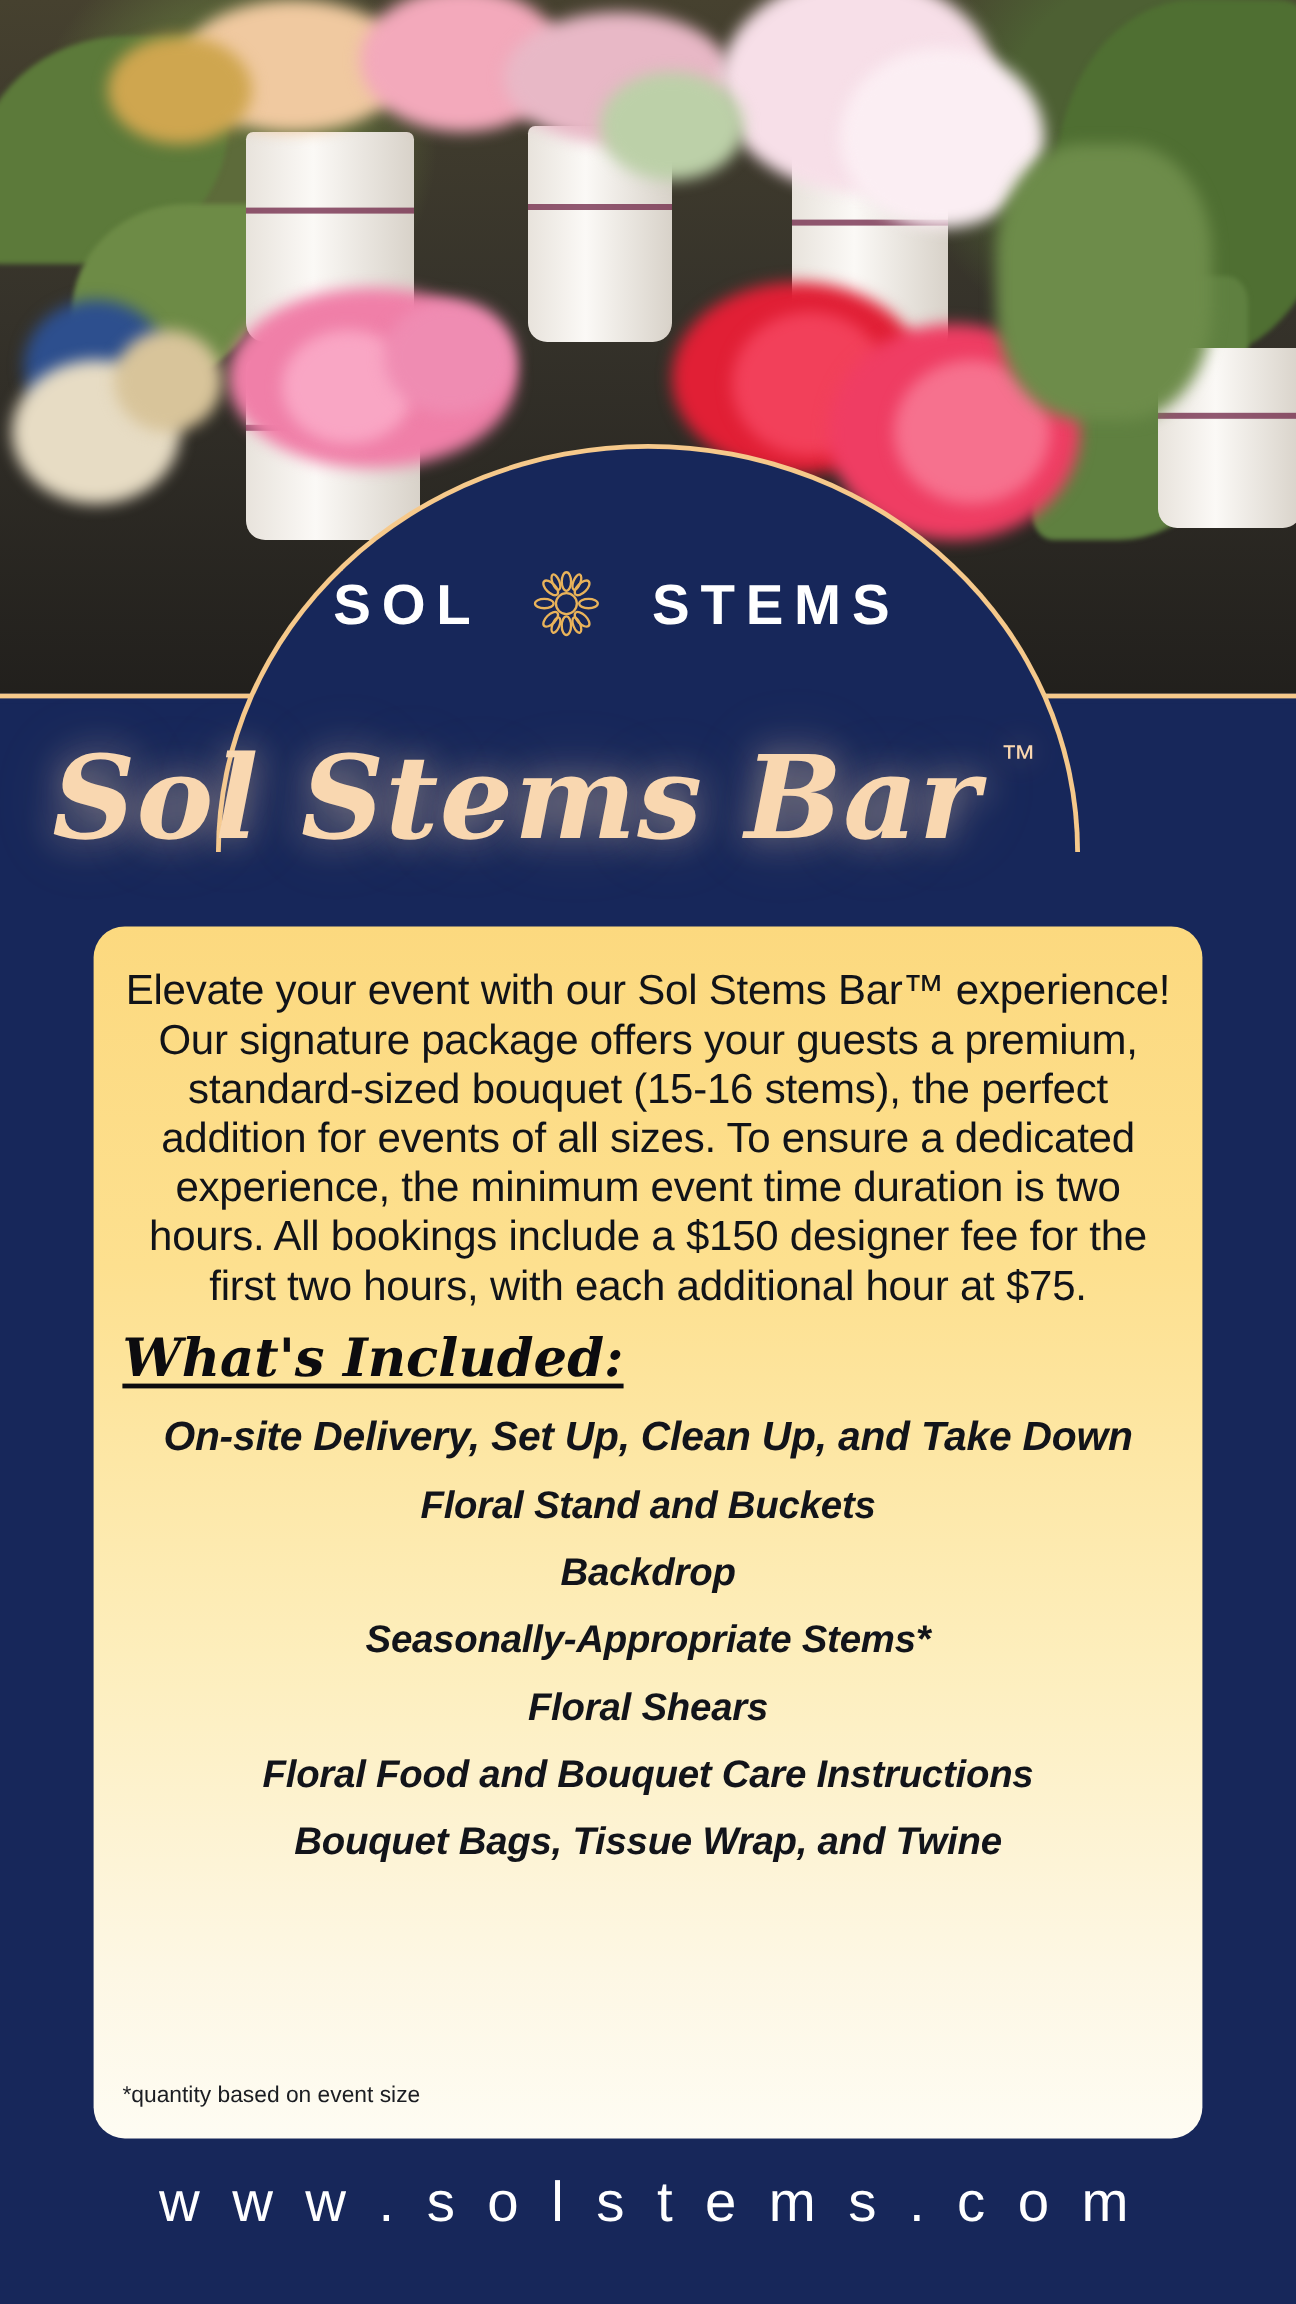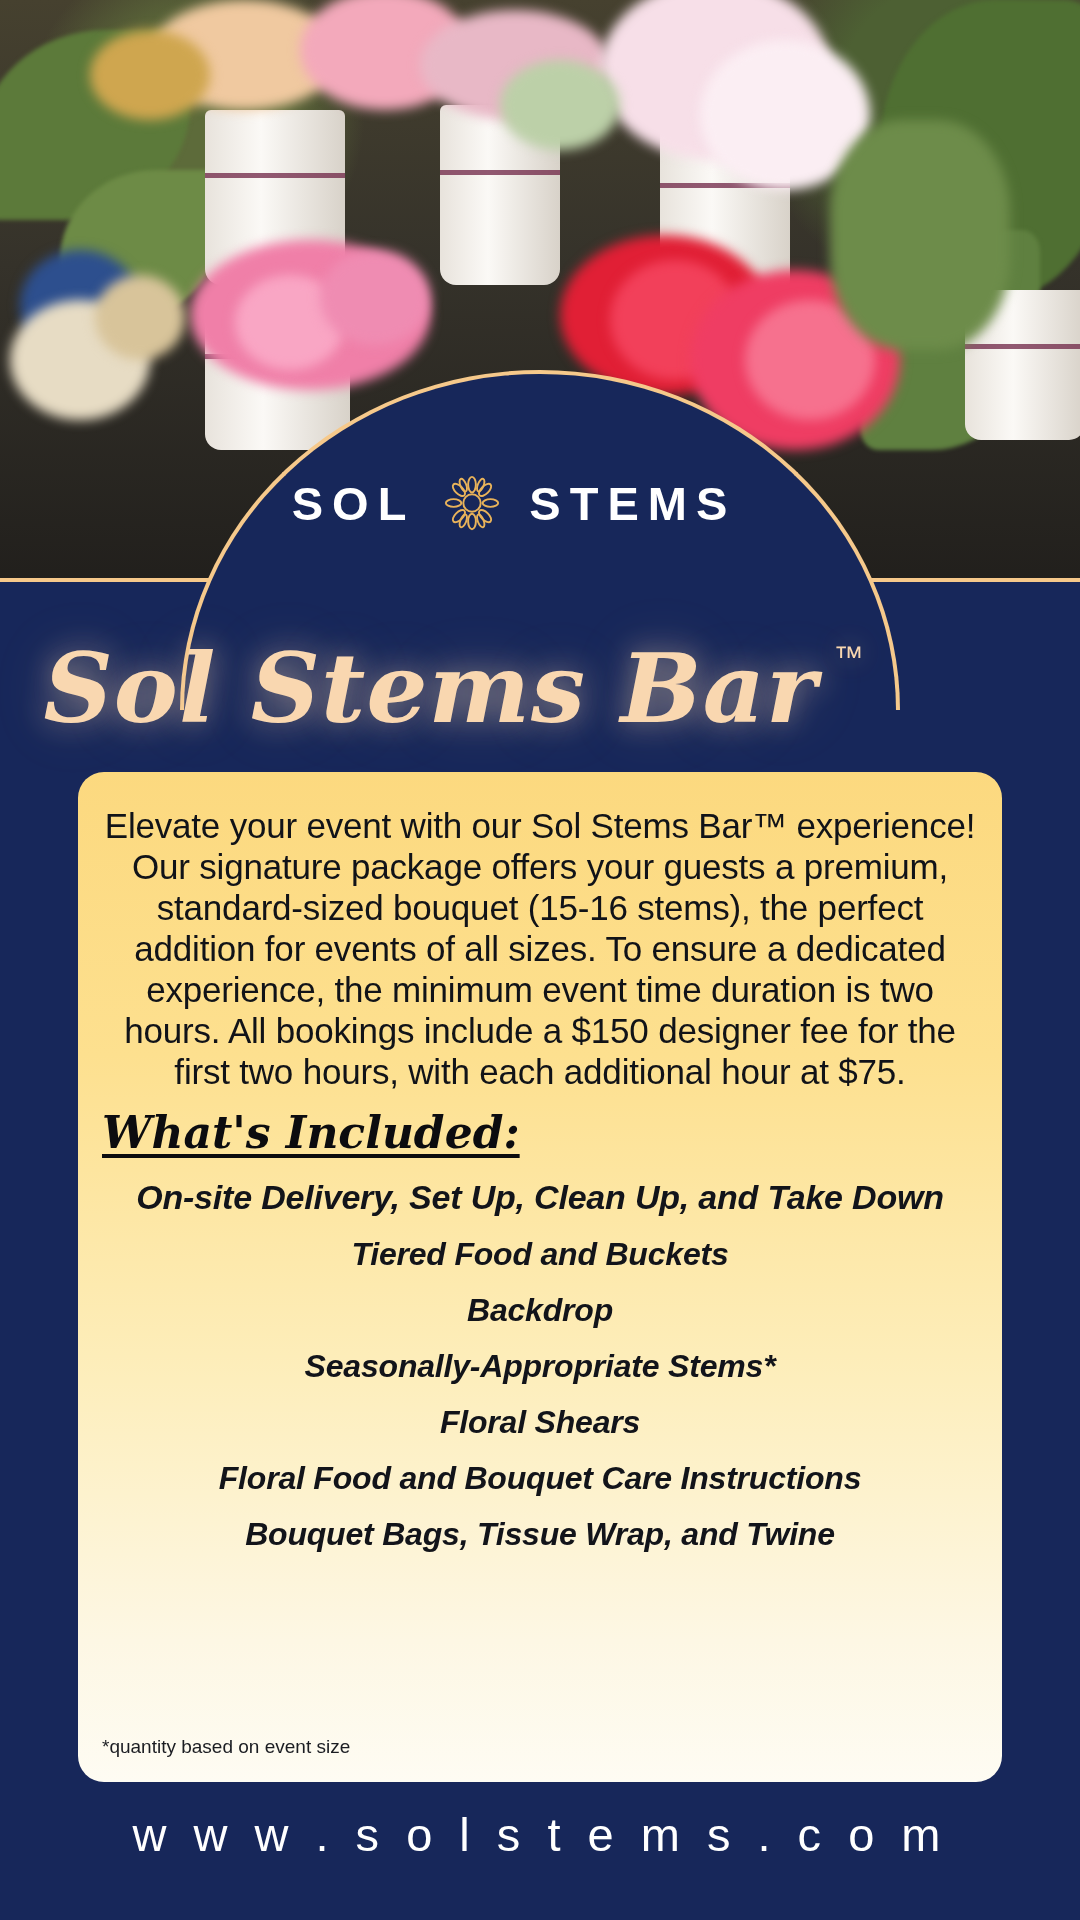--- a/index.html
+++ b/index.html
@@ -105,21 +105,21 @@
 
   
   .brand {
     position: absolute;
     top: 472px;
     left: 0;
     width: 1028px;
     display: flex;
     align-items: center;
     justify-content: center;
-    gap: 26px;
+    gap: 40px;
     z-index: 6;
   }
   .brand-word {
     color: #ffffff;
     font-size: 47px;
     font-weight: bold;
     letter-spacing: 9px;
     font-family: "Liberation Sans", sans-serif;
   }
   .sunflower {
@@ -130,21 +130,20 @@
   }
 
   
   .title-wrap {
     position: absolute;
     top: 608px;
     left: 0;
     width: 861px;
     text-align: center;
     z-index: 6;
-    margin-top: 24px;
   }
   .title {
     display: inline-block;
     position: relative;
     color: #f9d7b0;
     font-family: "DejaVu Serif", serif;
     font-style: italic;
     font-weight: bold;
     font-size: 96px;
     letter-spacing: 1px;
@@ -310,21 +309,21 @@
     </span>
   </div>
 
   <div class="card">
     <p class="intro">Elevate your event with our Sol Stems Bar™ experience! Our signature package offers your guests a premium, standard-sized bouquet (15-16 stems), the perfect addition for events of all sizes. To ensure a dedicated experience, the minimum event time duration is two hours. All bookings include a $150 designer fee for the first two hours, with each additional hour at $75.</p>
 
     <div class="included-head">What's Included:</div>
 
     <ul class="incl-list">
       <li>On-site Delivery, Set Up, Clean Up, and Take Down</li>
-      <li>Tiered Food and Buckets</li>
+      <li>Floral Stand and Buckets</li>
       <li>Backdrop</li>
       <li>Seasonally-Appropriate Stems*</li>
       <li>Floral Shears</li>
       <li>Floral Food and Bouquet Care Instructions</li>
       <li>Bouquet Bags, Tissue Wrap, and Twine</li>
     </ul>
 
     <div class="footnote">*quantity based on event size</div>
   </div>
 

